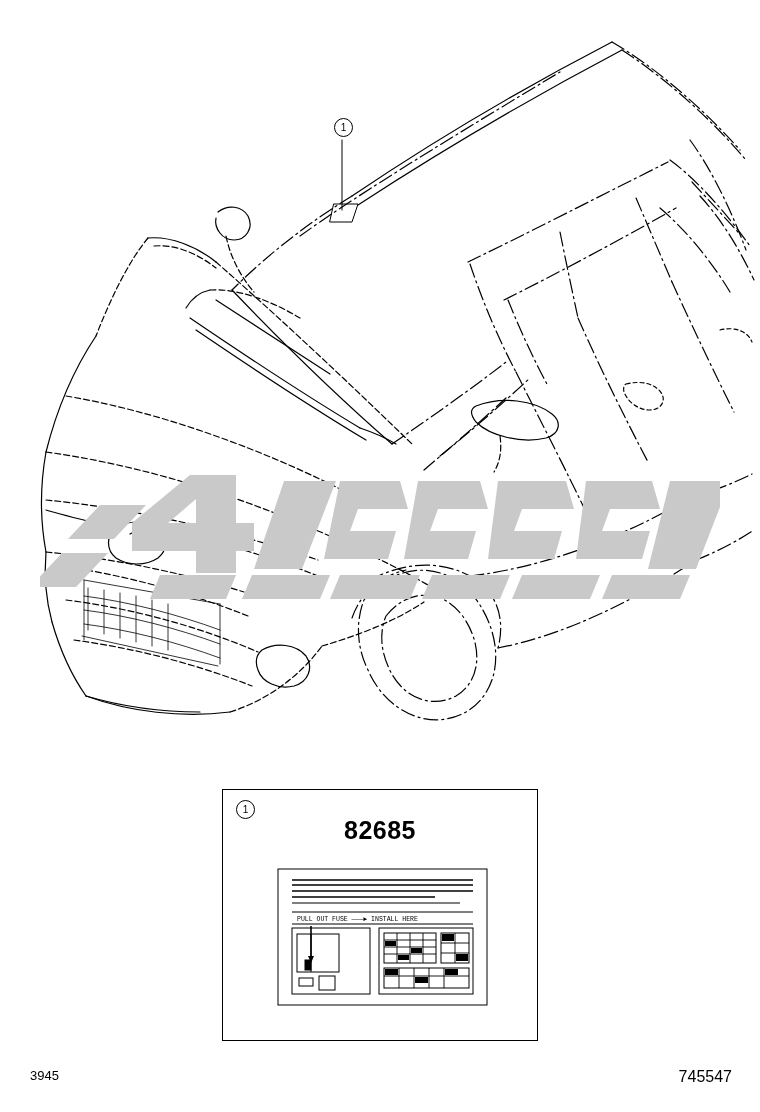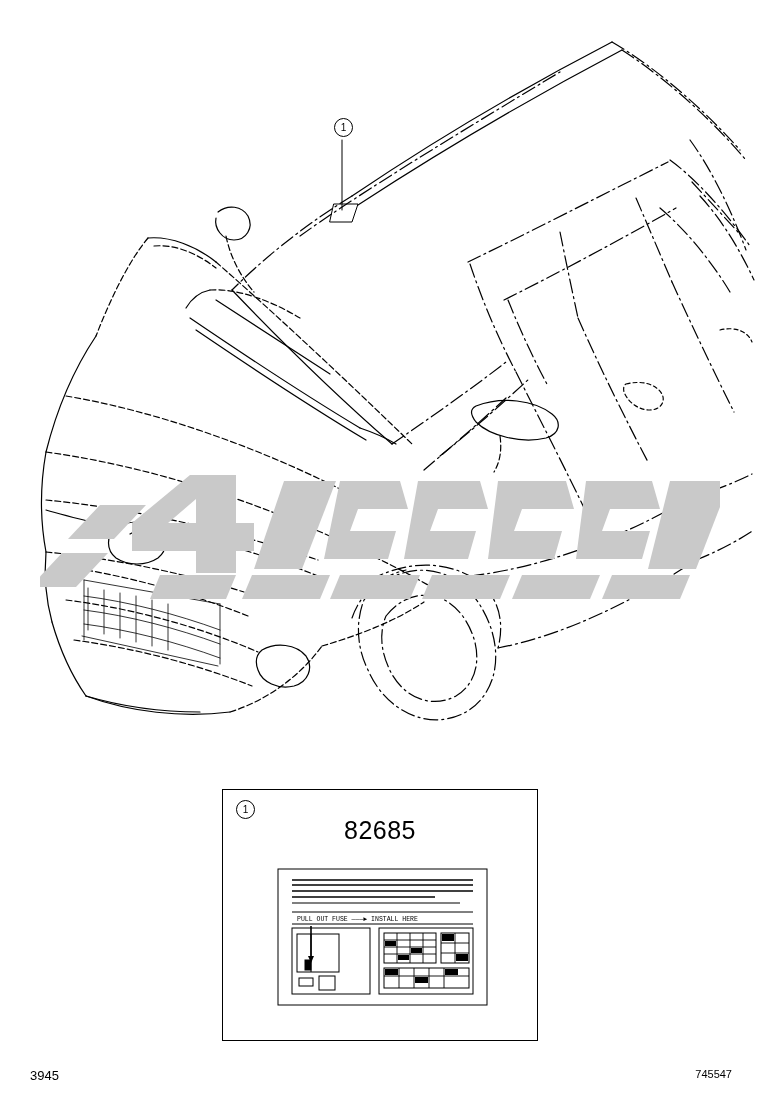--- a/index.html
+++ b/index.html
@@ -64,21 +64,21 @@
     left: 13px;
     top: 10px;
   }
   #part-number {
     position: absolute;
     left: 0;
     right: 0;
     top: 26px;
     text-align: center;
     font-size: 25px;
-    font-weight: normal;
+    font-weight: bold;
     letter-spacing: 0.5px;
   }
   #label-art {
     position: absolute;
     left: 52px;
     top: 76px;
     width: 215px;
     height: 142px;
   }
   
@@ -91,21 +91,21 @@
   #footer-left {
     position: absolute;
     left: 30px;
     top: 1068px;
     font-size: 13px;
   }
   #footer-right {
     position: absolute;
     right: 28px;
     top: 1068px;
-    font-size: 11px;
+    font-size: 16px;
   }
 </style>
 </head>
 <body>
 
 <div class="page">
 
   <svg id="vehicle-illustration" viewBox="0 0 760 760" xmlns="http://www.w3.org/2000/svg">
     <g fill="none" stroke="#000" stroke-width="1.2" stroke-linecap="round" stroke-linejoin="round">
 

